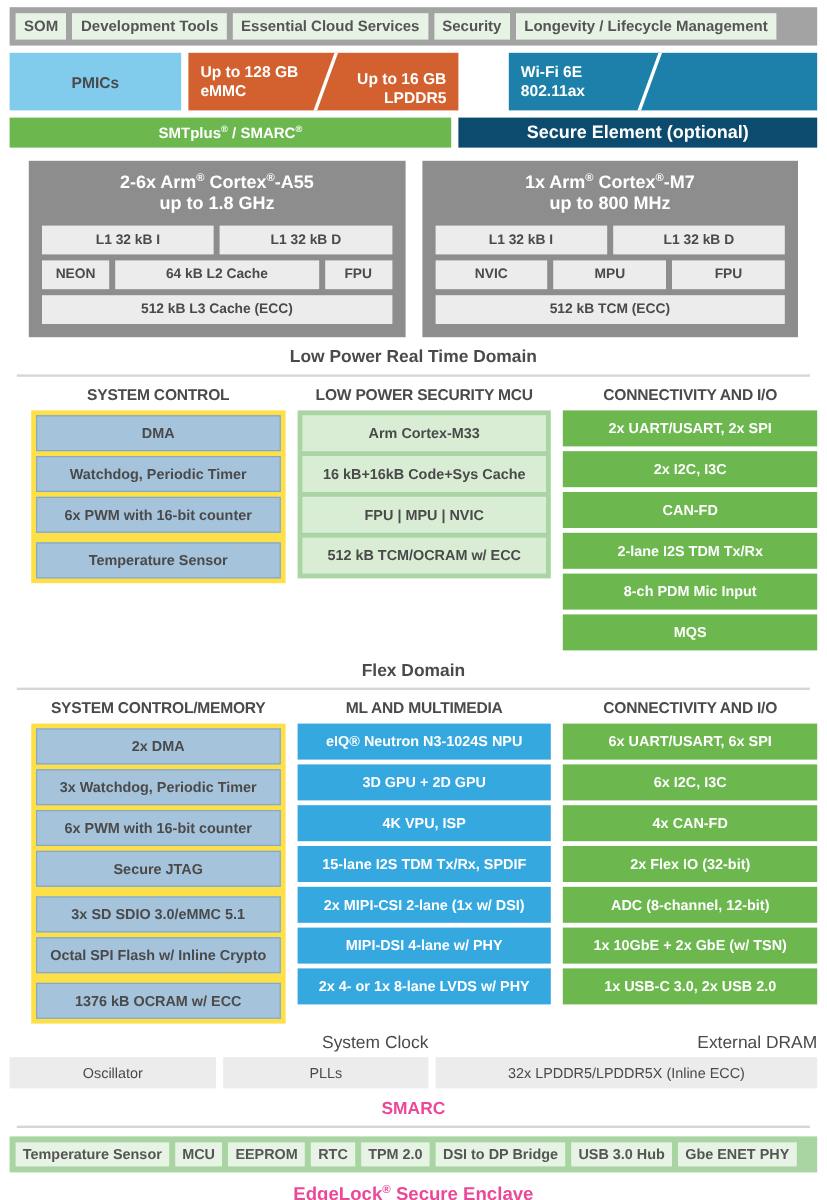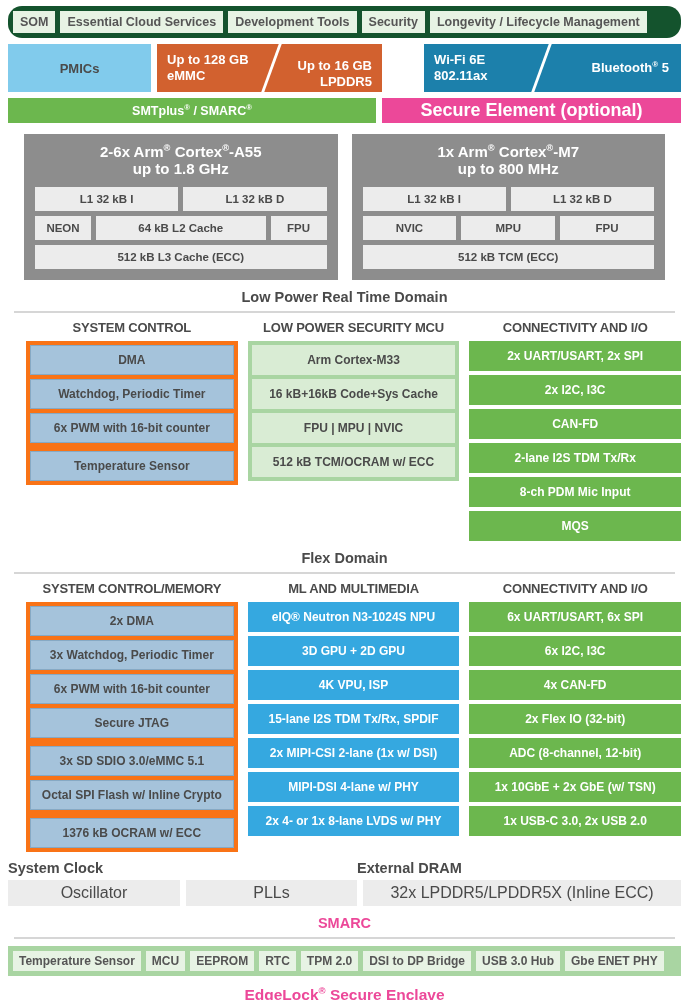--- a/index.html
+++ b/index.html
@@ -8,23 +8,22 @@
     background: #ffffff;
     font-family: "Liberation Sans", sans-serif;
     color: #4a4a4a;
     overflow: hidden;
   }
   .page { width: 689px; height: 1000px; position: relative; padding: 0 8px; }
 
   
   .som-strip {
     display: flex; gap: 5px; align-items: stretch;
-    background: #14532d; padding: 5px; margin-top: 6px;
+    background: #a3a3a3; padding: 5px; margin-top: 6px;
     height: 32px;
-    border-radius: 14px;
   }
   .som-cell {
     background: #e7f3e4; color: #555; font-size: 12.5px; font-weight: bold;
     display: flex; align-items: center; justify-content: center;
     padding: 0 7px; white-space: nowrap;
   }
 
   
   .hw-strip { display: flex; gap: 6px; margin-top: 6px; height: 48px; }
   .pmics {
@@ -45,21 +44,21 @@
   .mem .slash { left: 50%; }
   .wl { flex: 1; background: #1c80ab; margin-left: 36px; }
   .wl .h1 { width: 45%; justify-content: flex-start; }
   .wl .h2 { width: 55%; justify-content: flex-end; text-align: right; padding-right: 12px; }
   .wl .slash { left: 45%; }
 
   
   .row3 { display: flex; gap: 6px; margin-top: 6px; height: 25px; }
   .smt { width: 368px; background: #6cb74e; color:#fff; font-size:12.5px; font-weight:bold;
          display:flex; align-items:center; justify-content:center; }
-  .sec-el { flex:1; background: #ec4899; color:#fff; font-size:18px; font-weight:bold;
+  .sec-el { flex:1; background: #0c4a6e; color:#fff; font-size:15px; font-weight:bold;
             display:flex; align-items:center; justify-content:center; }
 
   
   .cores { display:flex; gap: 14px; margin-top: 11px; padding: 0 16px; }
   .core {
     flex: 1; background: #8d8d8d; padding: 9px 11px 11px;
   }
   .core-title {
     color: #fff; font-size: 15px; font-weight: bold; text-align: center;
     line-height: 1.15; margin-bottom: 9px;
@@ -79,61 +78,61 @@
                  margin-top: 9px; margin-bottom: 6px; }
   .hr { height: 2px; background: #d6d6d6; margin: 0 6px 7px; }
 
   
   .cols { display:flex; gap: 10px; padding-left: 18px; }
   .col { flex: 1; }
   .col-head { text-align:center; font-size:13px; font-weight:bold; color:#4a4a4a;
               letter-spacing:-0.2px; margin-bottom: 6px; white-space: nowrap; }
 
   .grp { padding: 4px; }
-  .grp-blue { background: #f97316; }
+  .grp-blue { background: #fde047; }
   .grp-green { background: #a9d5a2; }
 
   .item { height: 30px; display:flex; align-items:center; justify-content:center;
           font-size: 12px; font-weight:bold; text-align:center; white-space: nowrap; }
   .i-blue  { background:#a5c3db; color:#4a4a4a; border:1px solid #86a9c4; margin-bottom:4px; }
   .i-blue:last-child { margin-bottom: 0; }
   .i-lgreen{ background:#d9ecd4; color:#4a4a4a; margin-bottom:4px; }
   .i-lgreen:last-child { margin-bottom: 0; }
   .i-green { background:#6cb74e; color:#fff; margin-bottom:4px; border:none; }
   .i-green:last-child { margin-bottom: 0; }
   .i-cyan  { background:#35a8e0; color:#fff; margin-bottom:4px; }
   .i-cyan:last-child { margin-bottom: 0; }
 
   .sub-sep { height: 4px; }
 
   
   .cd-heads { display:flex; margin-top: 8px; }
-  .cd-heads .h { font-size: 14.5px; font-weight:bold; color:#4a4a4a; text-align:left; }
+  .cd-heads .h { font-size: 14.5px; font-weight:normal; color:#4a4a4a; text-align:right; }
   .cd-row { display:flex; gap:6px; margin-top:4px; }
-  .cd-cell { background:#ececec; color:#4a4a4a; font-size:16px; height:26px;
+  .cd-cell { background:#ececec; color:#4a4a4a; font-size:12px; height:26px;
              display:flex; align-items:center; justify-content:center; }
 
   
   .band-title { text-align:center; font-size:14.5px; font-weight:bold; color:#ec4899;
                 margin-top: 9px; margin-bottom: 6px; }
   .band-title.big { font-size: 15.5px; }
   .chip-strip { display:flex; gap:5px; background:#a9d5a2; padding:5px; height:30px; }
   .chip { background:#e7f3e4; color:#555; font-size:12px; font-weight:bold;
           display:flex; align-items:center; justify-content:center; padding:0 6px; white-space:nowrap; }
   .sup { font-size: 0.62em; vertical-align: super; }
 </style>
 </head>
 <body>
 
 <div class="page">
 
   <div class="som-strip">
     <div class="som-cell">SOM</div>
+    <div class="som-cell">Development Tools</div>
     <div class="som-cell">Essential Cloud Services</div>
-    <div class="som-cell">Development Tools</div>
     <div class="som-cell">Security</div>
     <div class="som-cell">Longevity / Lifecycle Management</div>
   </div>
 
   <div class="hw-strip">
     <div class="pmics">PMICs</div>
 
     <div class="split mem">
       <div class="half h1">
         <span><span>Up to 128 GB</span><br><span>eMMC</span></span>
@@ -142,23 +141,20 @@
       <div class="half h2">
         <span><span>Up to 16 GB</span><br><span>LPDDR5</span></span>
       </div>
     </div>
 
     <div class="split wl">
       <div class="half h1">
         <span><span>Wi-Fi 6E</span><br><span>802.11ax</span></span>
       </div>
       <div class="slash"></div>
-      <div class="half h2">
-        <span><span>Bluetooth</span><span class="sup">®</span><span> 5</span></span>
-      </div>
     </div>
   </div>
 
   <div class="row3">
     <div class="smt">
       <span><span>SMTplus</span><span class="sup">®</span><span> / SMARC</span><span class="sup">®</span></span>
     </div>
     <div class="sec-el">Secure Element (optional)</div>
   </div>
 

